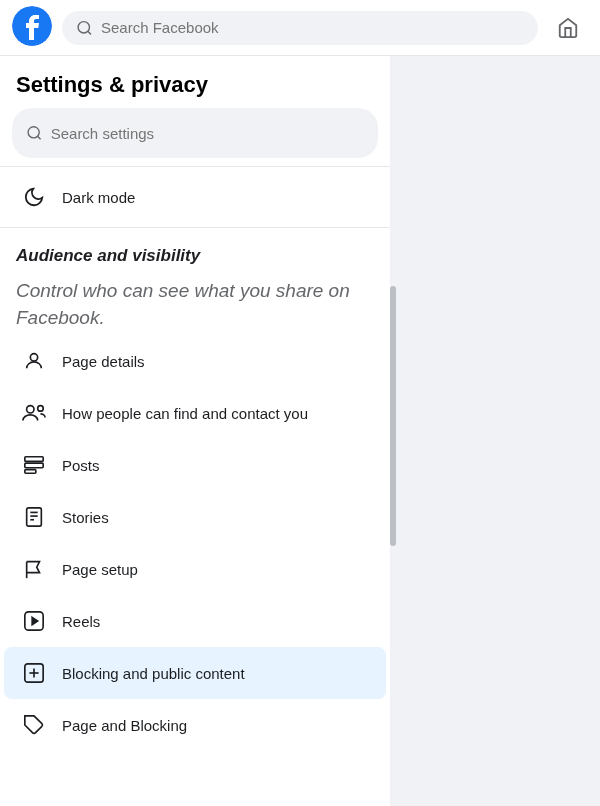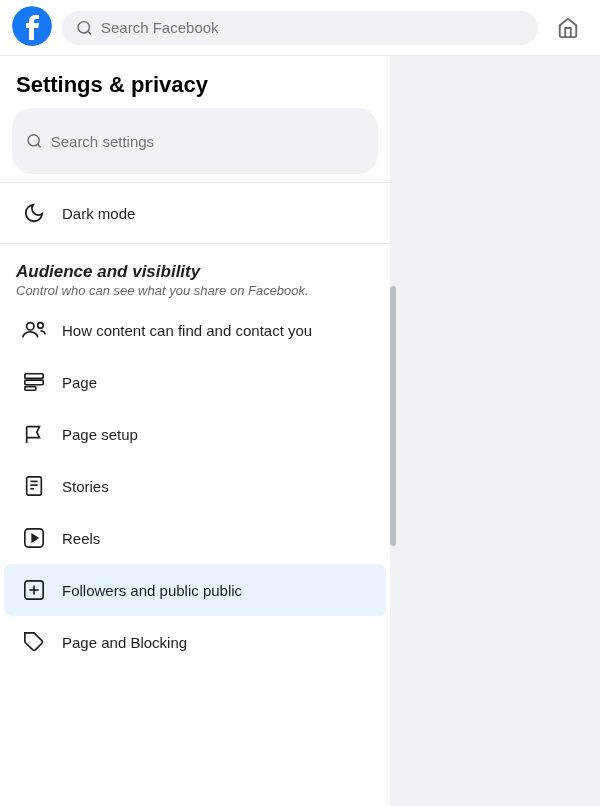--- a/index.html
+++ b/index.html
@@ -99,21 +99,21 @@
       padding: 16px 16px 10px 16px;
     }
 
     
     .settings-search {
       margin: 0 12px 8px 12px;
       background: #f0f2f5;
       border-radius: 20px;
       display: flex;
       align-items: center;
-      padding: 24px 14px;
+      padding: 16px 14px;
       gap: 8px;
     }
     .settings-search input {
       background: transparent;
       border: none;
       outline: none;
       font-size: 15px;
       color: #65676b;
       width: 100%;
     }
@@ -166,23 +166,23 @@
     .section-header {
       padding: 14px 16px 4px 16px;
       font-style: italic;
     }
     .section-title {
       font-size: 17px;
       font-weight: 700;
       color: #1c1e21;
     }
     .section-subtitle {
-      font-size: 13px;
+      font-size: 19px;
       color: #65676b;
-      margin-top: 0;
+      margin-top: 12px;
       line-height: 1.4;
     }
 
     
     .icon-svg {
       width: 18px;
       height: 18px;
       color: #65676b;
     }
 
@@ -245,85 +245,94 @@
       <span class="menu-item-label">Dark mode</span>
     </div>
 
     <div class="divider"></div>
 
     <div class="section-header">
       <div class="section-title">Audience and visibility</div>
       <div class="section-subtitle">Control who can see what you share on Facebook.</div>
     </div>
 
+    <div class="menu-item">
+      <div class="menu-item-icon">
+        <svg width="22" height="22" viewBox="0 0 24 24" fill="none" stroke="#1c1e21" stroke-width="1.8">
+          <circle cx="12" cy="8" r="4"></circle>
+          <path d="M4 20c0-4 3.6-7 8-7s8 3 8 7"></path>
+        </svg>
+      </div>
+      <span class="menu-item-label">Page details</span>
+    </div>
 
     <div class="menu-item">
       <div class="menu-item-icon">
         <svg width="24" height="22" viewBox="0 0 26 22" fill="none" stroke="#1c1e21" stroke-width="1.8">
           <circle cx="9" cy="7" r="4"></circle>
           <path d="M1 19c0-3.3 3.6-6 8-6s8 2.7 8 6"></path>
           <circle cx="20" cy="6" r="3"></circle>
           <path d="M20 12c2.8 0 5 1.8 5 4"></path>
         </svg>
       </div>
-      <span class="menu-item-label">How content can find and contact you</span>
+      <span class="menu-item-label">How people can find and contact you</span>
     </div>
 
     <div class="menu-item">
       <div class="menu-item-icon">
         <svg width="22" height="22" viewBox="0 0 24 24" fill="none" stroke="#1c1e21" stroke-width="1.8">
           <rect x="2" y="3" width="20" height="5" rx="1"></rect>
           <rect x="2" y="10" width="20" height="5" rx="1"></rect>
           <rect x="2" y="17" width="12" height="4" rx="1"></rect>
         </svg>
       </div>
-      <span class="menu-item-label">Page</span>
-    </div>
-
-    <div class="menu-item">
-      <div class="menu-item-icon">
-        <svg width="22" height="22" viewBox="0 0 24 24" fill="none" stroke="#1c1e21" stroke-width="1.8">
-          <path d="M4 4h14l-3 6 3 6H4"></path>
-          <line x1="4" y1="4" x2="4" y2="22"></line>
-        </svg>
-      </div>
-      <span class="menu-item-label">Page setup</span>
+      <span class="menu-item-label">Posts</span>
     </div>
 
     <div class="menu-item">
       <div class="menu-item-icon">
         <svg width="22" height="22" viewBox="0 0 24 24" fill="none" stroke="#1c1e21" stroke-width="1.8">
           <rect x="4" y="2" width="16" height="20" rx="2"></rect>
           <line x1="8" y1="7" x2="16" y2="7"></line>
           <line x1="8" y1="11" x2="16" y2="11"></line>
           <line x1="8" y1="15" x2="12" y2="15"></line>
         </svg>
       </div>
       <span class="menu-item-label">Stories</span>
     </div>
 
     <div class="menu-item">
       <div class="menu-item-icon">
         <svg width="22" height="22" viewBox="0 0 24 24" fill="none" stroke="#1c1e21" stroke-width="1.8">
+          <path d="M4 4h14l-3 6 3 6H4"></path>
+          <line x1="4" y1="4" x2="4" y2="22"></line>
+        </svg>
+      </div>
+      <span class="menu-item-label">Page setup</span>
+    </div>
+
+    <div class="menu-item">
+      <div class="menu-item-icon">
+        <svg width="22" height="22" viewBox="0 0 24 24" fill="none" stroke="#1c1e21" stroke-width="1.8">
           <rect x="2" y="2" width="20" height="20" rx="4"></rect>
           <polygon points="10,8 16,12 10,16" fill="#1c1e21"></polygon>
         </svg>
       </div>
       <span class="menu-item-label">Reels</span>
     </div>
 
     <div class="menu-item active">
       <div class="menu-item-icon">
         <svg width="22" height="22" viewBox="0 0 24 24" fill="none" stroke="#1c1e21" stroke-width="1.8">
           <rect x="2" y="2" width="20" height="20" rx="3"></rect>
           <line x1="12" y1="7" x2="12" y2="17"></line>
           <line x1="7" y1="12" x2="17" y2="12"></line>
         </svg>
       </div>
-      <span class="menu-item-label">Followers and public public</span>
+      <span class="menu-item-label">Blocking and public content</span>
     </div>
 
     <div class="menu-item">
       <div class="menu-item-icon">
         <svg width="22" height="22" viewBox="0 0 24 24" fill="none" stroke="#1c1e21" stroke-width="1.8">
           <path d="M20.59 13.41l-7.17 7.17a2 2 0 0 1-2.83 0L2 12V2h10l8.59 8.59a2 2 0 0 1 0 2.82z"></path>
           <line x1="7" y1="7" x2="7.01" y2="7"></line>
         </svg>
       </div>
       <span class="menu-item-label">Page and Blocking</span>

